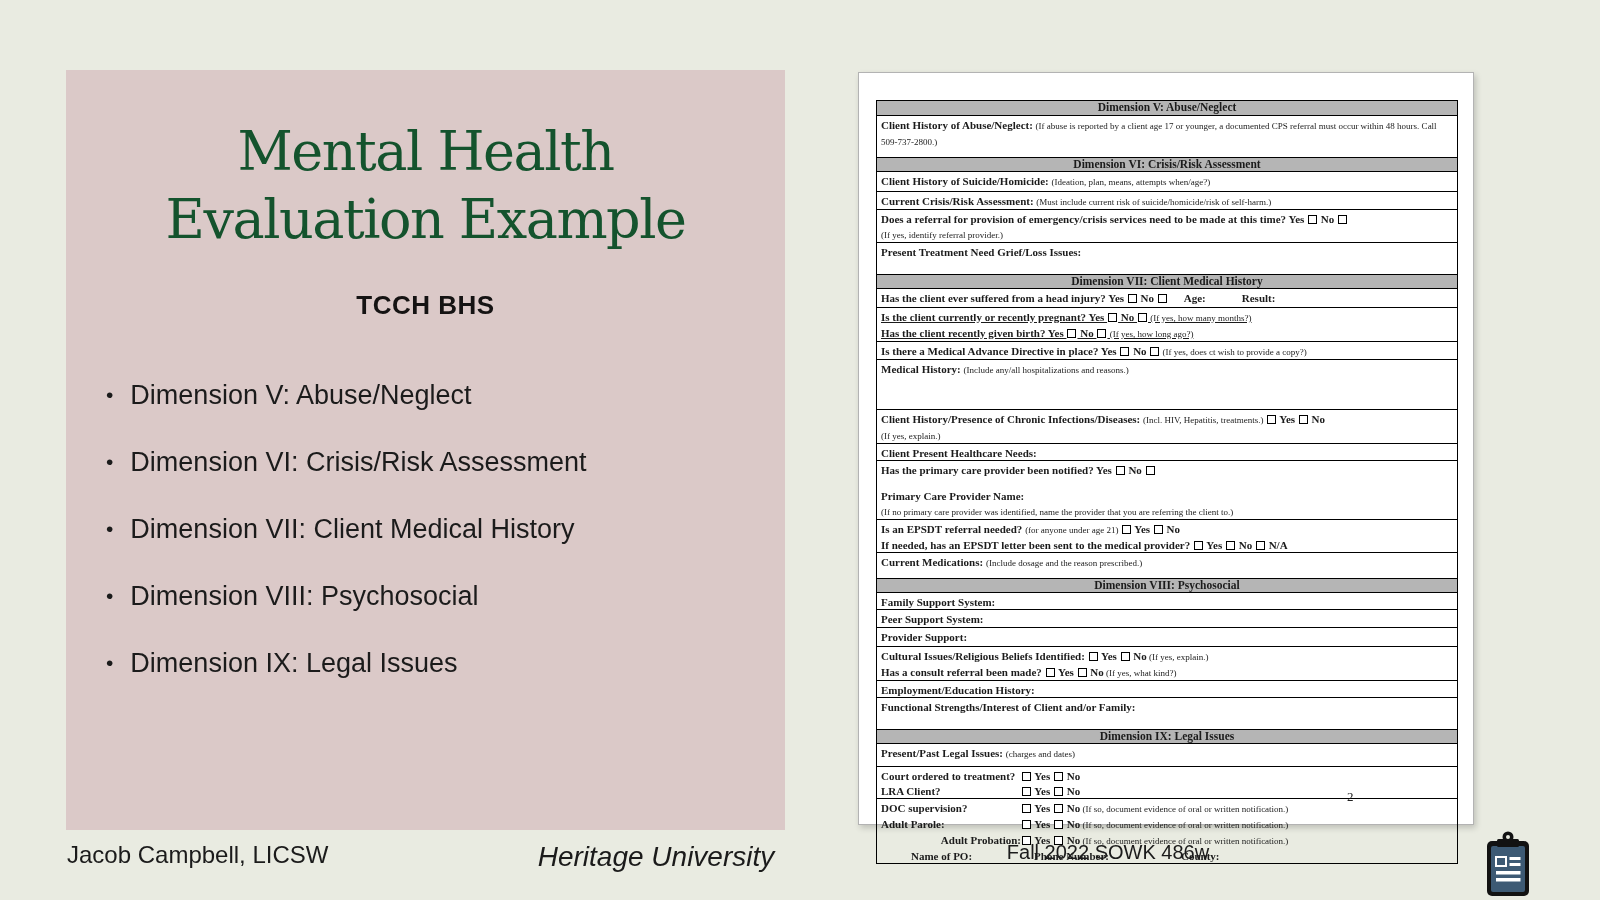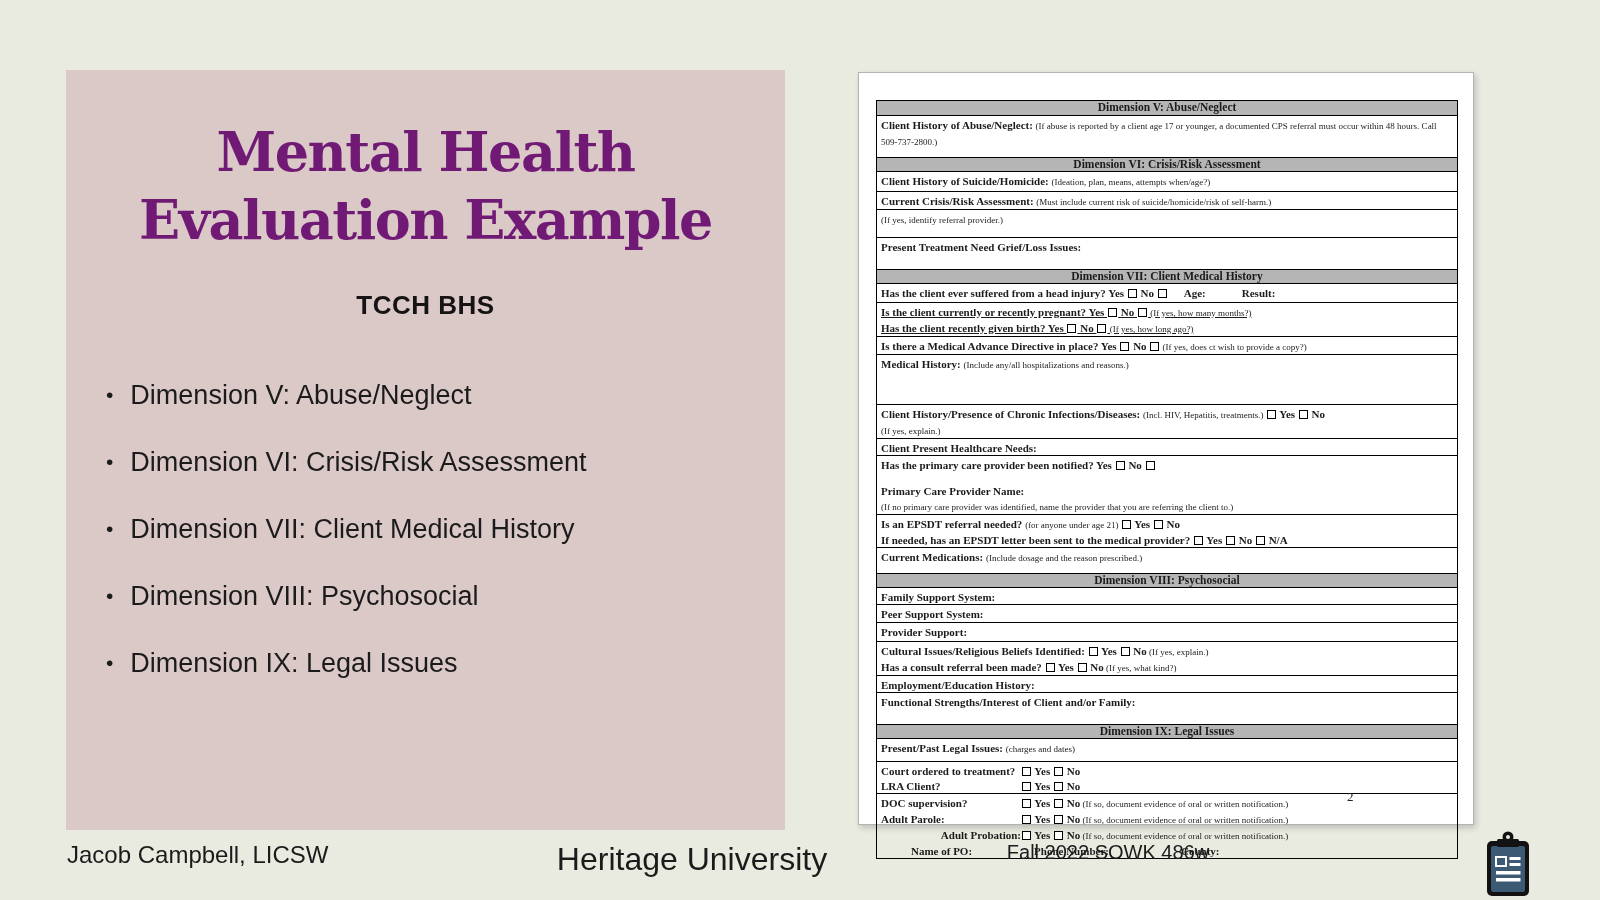--- a/index.html
+++ b/index.html
@@ -8,22 +8,22 @@
     position:relative; overflow:hidden;
     background:#e9ebe1;
     font-family:"Liberation Sans", sans-serif;
     color:#1b1b1b;
   }
 
   
   .panel { position:absolute; left:66px; top:70px; width:719px; height:760px; background:#dbc9c8; }
   .title {
     margin:48px 8px 0; text-align:center;
-    font-family:"DejaVu Serif", serif; font-weight:700;
-    font-size:54px; line-height:1.26; letter-spacing:-1.5px; color:#701a75;
+    font-family:"DejaVu Serif", serif; font-weight:400;
+    font-size:54px; line-height:1.26; letter-spacing:-1.5px; color:#14532d;
   }
   .subtitle {
     margin-top:36px; text-align:center;
     font-weight:700; font-size:26px; letter-spacing:.5px; color:#151313;
   }
   .bullets { position:absolute; left:40px; top:310px; right:30px; list-style:none; }
   .bullets li { margin-bottom:37px; font-size:27px; line-height:29px; white-space:nowrap; }
   .dot { display:inline-block; font-size:21px; margin-right:17px; vertical-align:2px; }
 
   
@@ -53,21 +53,21 @@
     vertical-align:-1px; margin:0 1px;
   }
   .gapseg { display:inline-block; height:1px; }
   .pagenum {
     position:absolute; left:488px; top:716px;
     font-family:"Liberation Serif", serif; font-size:13px; color:#222;
   }
 
   
   .f-left   { position:absolute; left:67px;  top:841px; font-size:24px; }
-  .f-center { position:absolute; left:692px; top:841px; transform:translateX(-50%); font-size:32px; }
+  .f-center { position:absolute; left:656px; top:841px; transform:translateX(-50%); font-size:28px;font-style:italic; }
   .f-right  { position:absolute; left:1108px;top:841px; transform:translateX(-50%); font-size:20px; }
   .clip-icon { position:absolute; left:1484px; top:831px; width:48px; height:66px; }
 </style>
 </head>
 <body>
 
 <div class="panel">
   <h1 class="title"><span>Mental Health</span><br><span>Evaluation Example</span></h1>
   <div class="subtitle">TCCH BHS</div>
   <ul class="bullets">
@@ -86,20 +86,21 @@
         <div class="line"><span class="b">Client History of Abuse/Neglect: </span><span class="s">(If abuse is reported by a client age 17 or younger, a documented CPS referral must occur within 48 hours.  Call 509-737-2800.)</span></div>
       </div>
       <div class="hdr" style="min-height: 14px;">Dimension VI: Crisis/Risk Assessment</div>
       <div class="cell" style="min-height: 20px;">
         <div class="line"><span class="b">Client History of Suicide/Homicide: </span><span class="s">(Ideation, plan, means, attempts when/age?)</span></div>
       </div>
       <div class="cell" style="min-height: 14px;">
         <div class="line"><span class="b">Current Crisis/Risk Assessment: </span><span class="s">(Must include current risk of suicide/homicide/risk of self-harm.)</span></div>
       </div>
       <div class="cell" style="min-height: 28px;">
+        <div class="line"><span class="b">Does a referral for provision of emergency/crisis services need to be made at this time?  Yes </span><span class="cb"></span><span class="b"> No </span><span class="cb"></span></div>
         <div class="line"><span class="s">(If yes, identify referral provider.)</span></div>
       </div>
       <div class="cell" style="min-height: 32px;">
         <div class="line"><span class="b">Present Treatment Need Grief/Loss Issues:</span></div>
       </div>
       <div class="hdr" style="min-height: 14px;">Dimension VII: Client Medical History</div>
       <div class="cell" style="min-height: 19px;">
         <div class="line"><span class="b">Has the client ever suffered from a head injury?  Yes </span><span class="cb"></span><span class="b"> No </span><span class="cb"></span><span class="gapseg" style="width: 16px;"></span><span class="b">Age:</span><span class="gapseg" style="width: 36px;"></span><span class="b">Result:</span></div>
       </div>
       <div class="cell" style="min-height: 30px; text-decoration: underline;">

